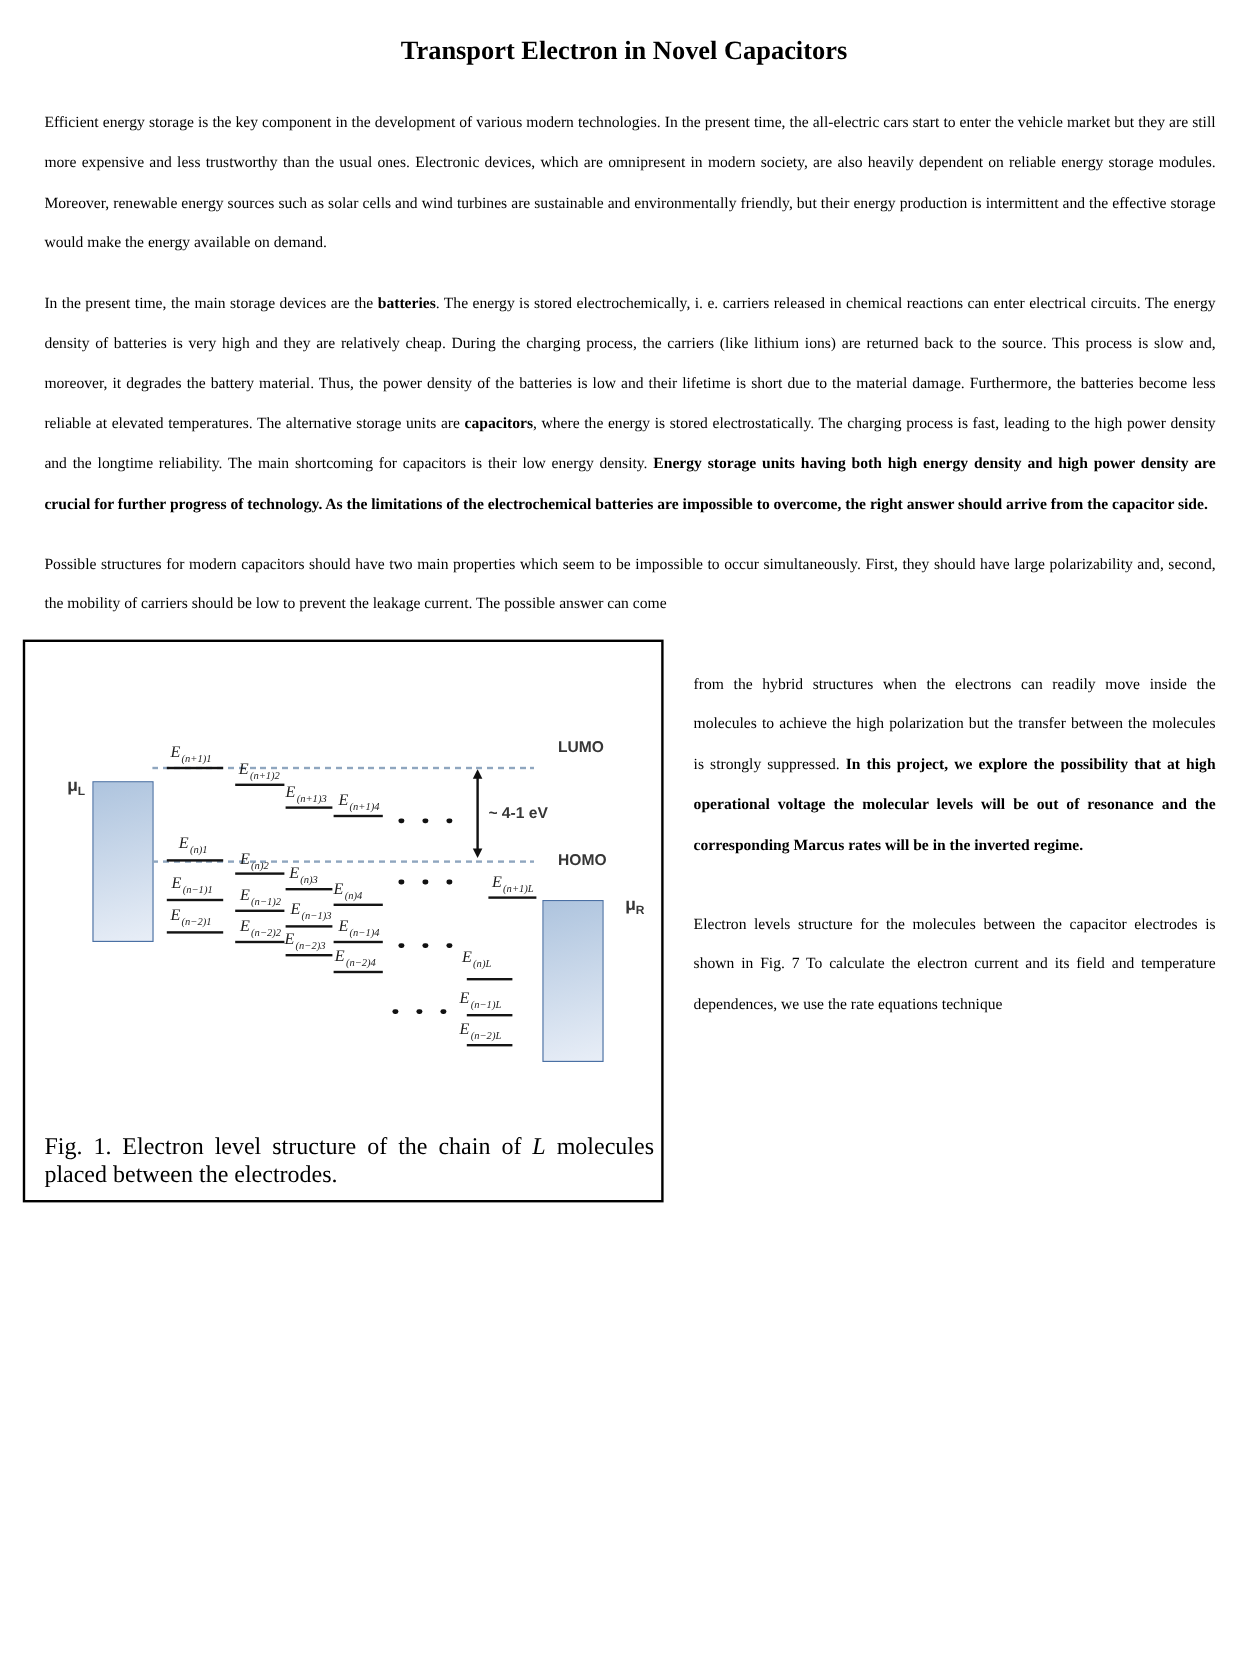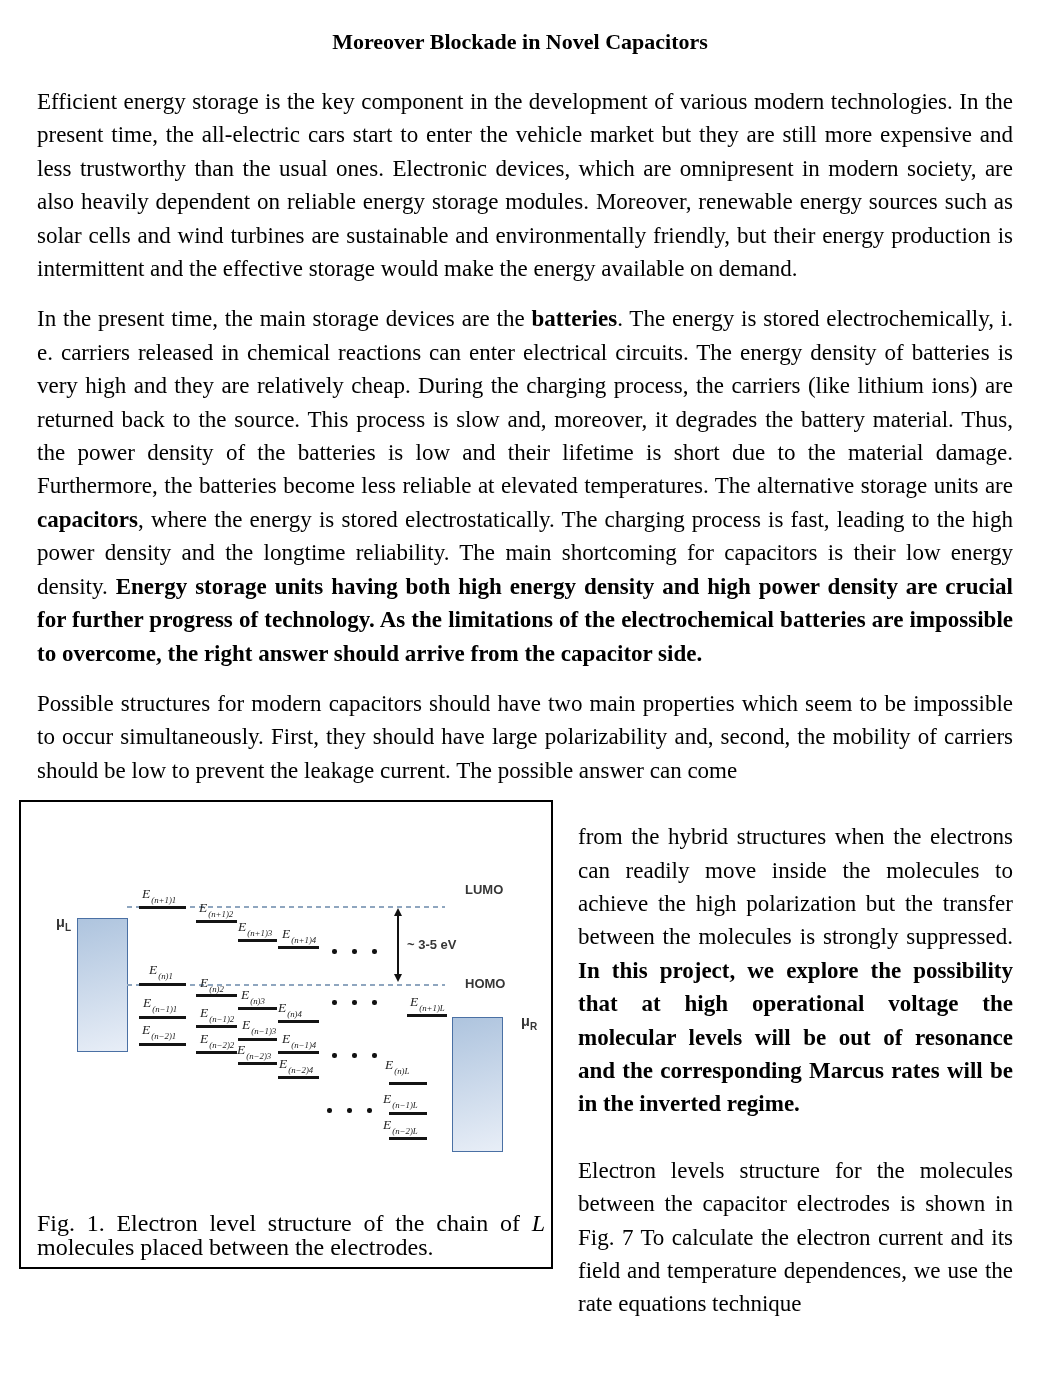--- a/index.html
+++ b/index.html
@@ -7,21 +7,21 @@
   .page {
     position:relative; width:1040px; height:1398px; background:#fff;
     font-family:"Liberation Serif", "DejaVu Serif", serif; color:#000;
     padding:28px 27px 0 37px; overflow:hidden;
   }
   .title {
     font-size:22px; line-height:27px; font-weight:bold; text-align:center;
     margin:0 10px 30px 0;
   }
   .body-par {
-    font-size:23px; line-height:33.4px; text-align:justify; margin:0 0 17px 0;
+    font-size:13px; line-height:33.4px; text-align:justify; margin:0 0 17px 0;
   }
   .run-bi { font-weight:bold; }
   .run-i  { font-style:italic; }
   .par-lead { margin-bottom:0; }
   .figure-row { display:flex; align-items:flex-start; }
   .figure-box {
     flex:0 0 auto; width:534px; height:469px; margin:13px 0 0 -18px;
     border:2px solid #000; position:relative; background:#fff;
   }
   .right-col { width:435px; margin-left:25px; }
@@ -50,29 +50,29 @@
     font-size:13px; line-height:1; color:#363636; white-space:nowrap;
   }
   .mu { font-size:14.5px; }
   .mu sub { font-size:10px; }
   .arrow-shaft { position:absolute; width:1.6px; background:#111; }
   .arrow-head { position:absolute; width:0; height:0; border-left:4px solid transparent; border-right:4px solid transparent; }
   .arrow-head.up   { border-bottom:8px solid #111; }
   .arrow-head.down { border-top:8px solid #111; }
   .fig-caption {
     position:absolute; left:16px; top:410px; width:508px;
-    font-size:24px; line-height:23.5px; text-align:justify; color:#000;
+    font-size:20px; line-height:23.5px; text-align:justify; color:#000;
   }
 </style>
 </head>
 <body>
 
 <div class="page">
 
-  <h1 class="title">Moreover Blockade in Novel Capacitors</h1>
+  <h1 class="title">Transport Electron in Novel Capacitors</h1>
 
   <p class="body-par"><span>Efficient energy storage is the key component in the development of various modern technologies. In the present time, the all-electric cars start to enter the vehicle market but they are still more expensive and less trustworthy than the usual ones. Electronic devices, which are omnipresent in modern society, are also heavily dependent on reliable energy storage modules. Moreover, renewable energy sources such as solar cells and wind turbines are sustainable and environmentally friendly, but their energy production is intermittent and the effective storage would make the energy available on demand.</span></p>
 
   <p class="body-par"><span>In the present time, the main storage devices are the </span><span class="run-bi">batteries</span><span>. The energy is stored electrochemically, i. e. carriers released in chemical reactions can enter electrical circuits. The energy density of batteries is very high and they are relatively cheap. During the charging process, the carriers (like lithium ions) are returned back to the source. This process is slow and, moreover, it degrades the battery material. Thus, the power density of the batteries is low and their lifetime is short due to the material damage. Furthermore, the batteries become less reliable at elevated temperatures. The alternative storage units are </span><span class="run-bi">capacitors</span><span>, where the energy is stored electrostatically. The charging process is fast, leading to the high power density and the longtime reliability. The main shortcoming for capacitors is their low energy density. </span><span class="run-bi">Energy storage units having both high energy density and high power density are crucial for further progress of technology. As the limitations of the electrochemical batteries are impossible to overcome, the right answer should arrive from the capacitor side.</span></p>
 
   <p class="body-par par-lead"><span>Possible structures for modern capacitors should have two main properties which seem to be impossible to occur simultaneously. First, they should have large polarizability and, second, the mobility of carriers should be low to prevent the leakage current. The possible answer can come</span></p>
 
   <div class="figure-row">
 
     <div class="figure-box">
@@ -86,21 +86,21 @@
 
         <div class="dashed-line" style="left:106px; top:104px; width:318px;"></div>
         <div class="dashed-line" style="left:106px; top:182px; width:318px;"></div>
 
         <div class="fig-sans" style="left:444px; top:81px;">LUMO</div>
         <div class="fig-sans" style="left:444px; top:175px;">HOMO</div>
 
         <div class="arrow-head up" style="left:373px; top:106px;"></div>
         <div class="arrow-shaft" style="left:376px; top:112px; height:62px;"></div>
         <div class="arrow-head down" style="left:373px; top:172px;"></div>
-        <div class="fig-sans" style="left:386px; top:136px;">~ 3-5 eV</div>
+        <div class="fig-sans" style="left:386px; top:136px;">~ 4-1 eV</div>
 
         <div class="fig-caption"><span>Fig. 1. Electron level structure of the chain of </span><span class="run-i">L</span><span> molecules placed between the electrodes.</span></div>
       <div class="lvl-line" style="left: 118px; top: 104px; width: 47px;"></div>
           <div class="lvl-label" style="left: 121px; top: 85px;"><span>E</span><span class="ss">
               <span>(n+1)</span>
               <span>1</span>
             </span></div>
           <div class="lvl-line" style="left: 175px; top: 118px; width: 41px;"></div>
           <div class="lvl-label" style="left: 178px; top: 99px;"><span>E</span><span class="ss">
               <span>(n+1)</span>

